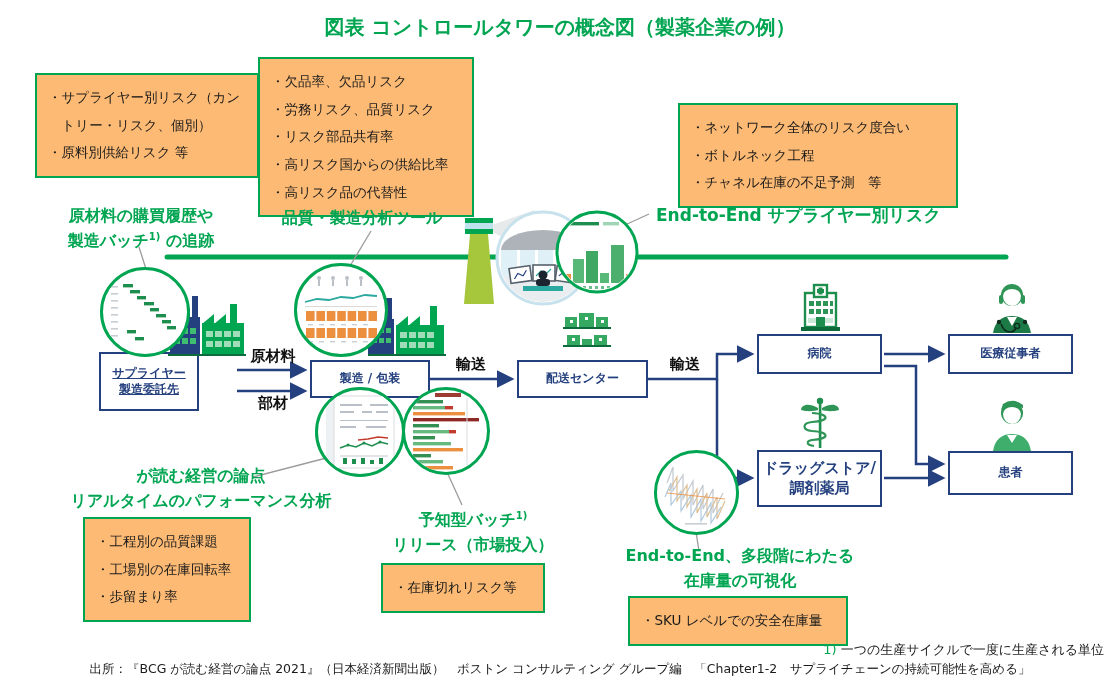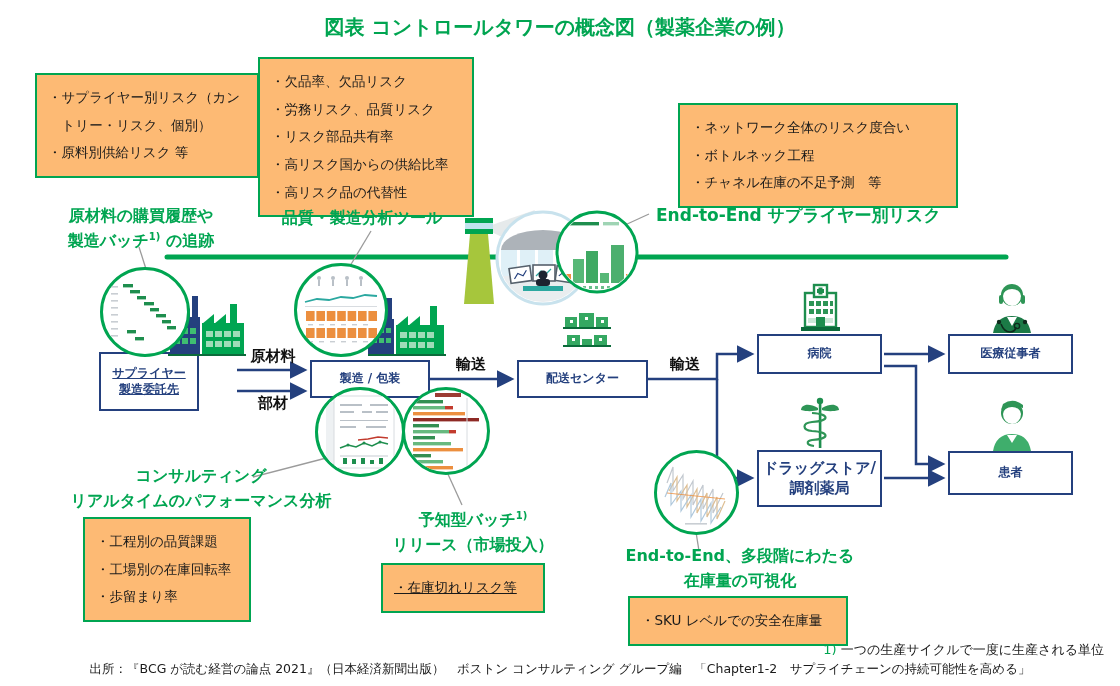--- a/index.html
+++ b/index.html
@@ -84,35 +84,35 @@
   <div class="callout" style="left:678px;top:103px;width:280px;">
       <div class="bullet">・ネットワーク全体のリスク度合い</div>
       <div class="bullet">・ボトルネック工程</div>
       <div class="bullet">・チャネル在庫の不足予測　等</div>
     </div>
   <div class="callout" style="left:83px;top:517px;width:168px;">
       <div class="bullet">・工程別の品質課題</div>
       <div class="bullet">・工場別の在庫回転率</div>
       <div class="bullet">・歩留まり率</div>
     </div>
-  <div class="callout" style="left:381px;top:563px;width:164px;text-decoration:underline;">
+  <div class="callout" style="left:381px;top:563px;width:164px;">
       <div class="bullet">・在庫切れリスク等</div>
     </div>
   <div class="callout" style="left:628px;top:596px;width:220px;">
       <div class="bullet">・SKU レベルでの安全在庫量</div>
     </div>
 
   <div class="glabel" style="left:38px;top:204px;width:206px;">
     <div><span>原材料の購買履歴や</span></div>
     <div><span>製造バッチ</span><sup>1)</sup><span> の追跡</span></div>
   </div>
   <div class="glabel" style="left:262px;top:206px;width:200px;">品質・製造分析ツール</div>
   <div class="glabel left" style="left:656px;top:202px;width:300px;">End-to-End サプライヤー別リスク</div>
   <div class="glabel" style="left:62px;top:464px;width:278px;">
-    <div>コンサルティング</div>
+    <div>が読む経営の論点</div>
     <div>リアルタイムのパフォーマンス分析</div>
   </div>
   <div class="glabel" style="left:380px;top:508px;width:186px;">
     <div><span>予知型バッチ</span><sup>1)</sup></div>
     <div>リリース（市場投入）</div>
   </div>
   <div class="glabel" style="left:612px;top:544px;width:256px;">
     <div>End-to-End、多段階にわたる</div>
     <div>在庫量の可視化</div>
   </div>

